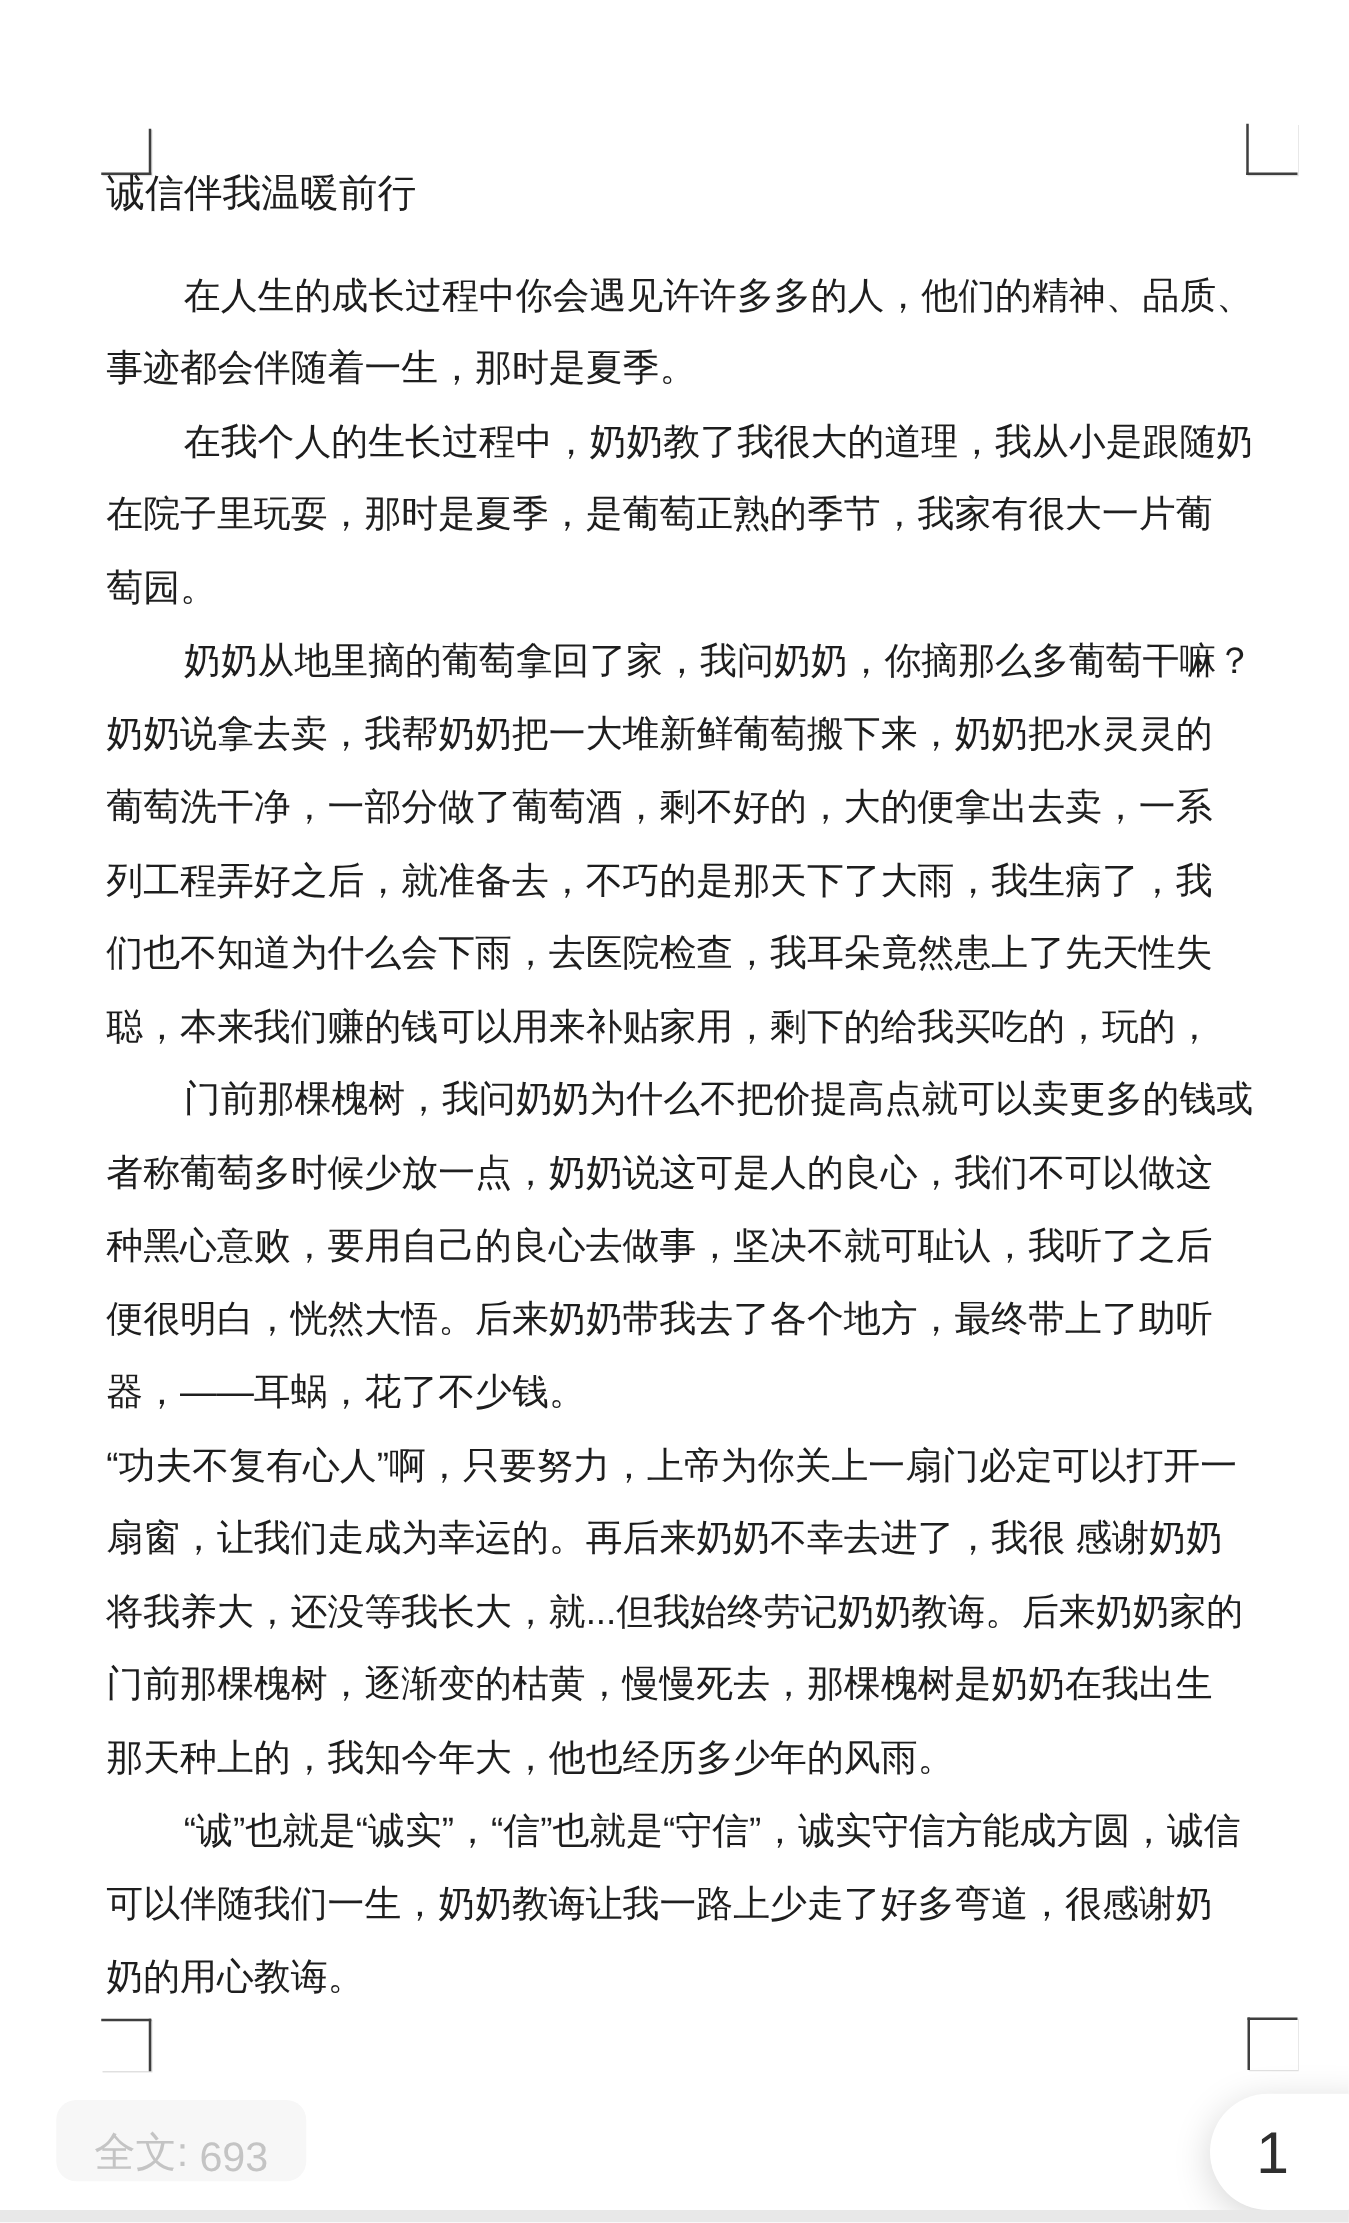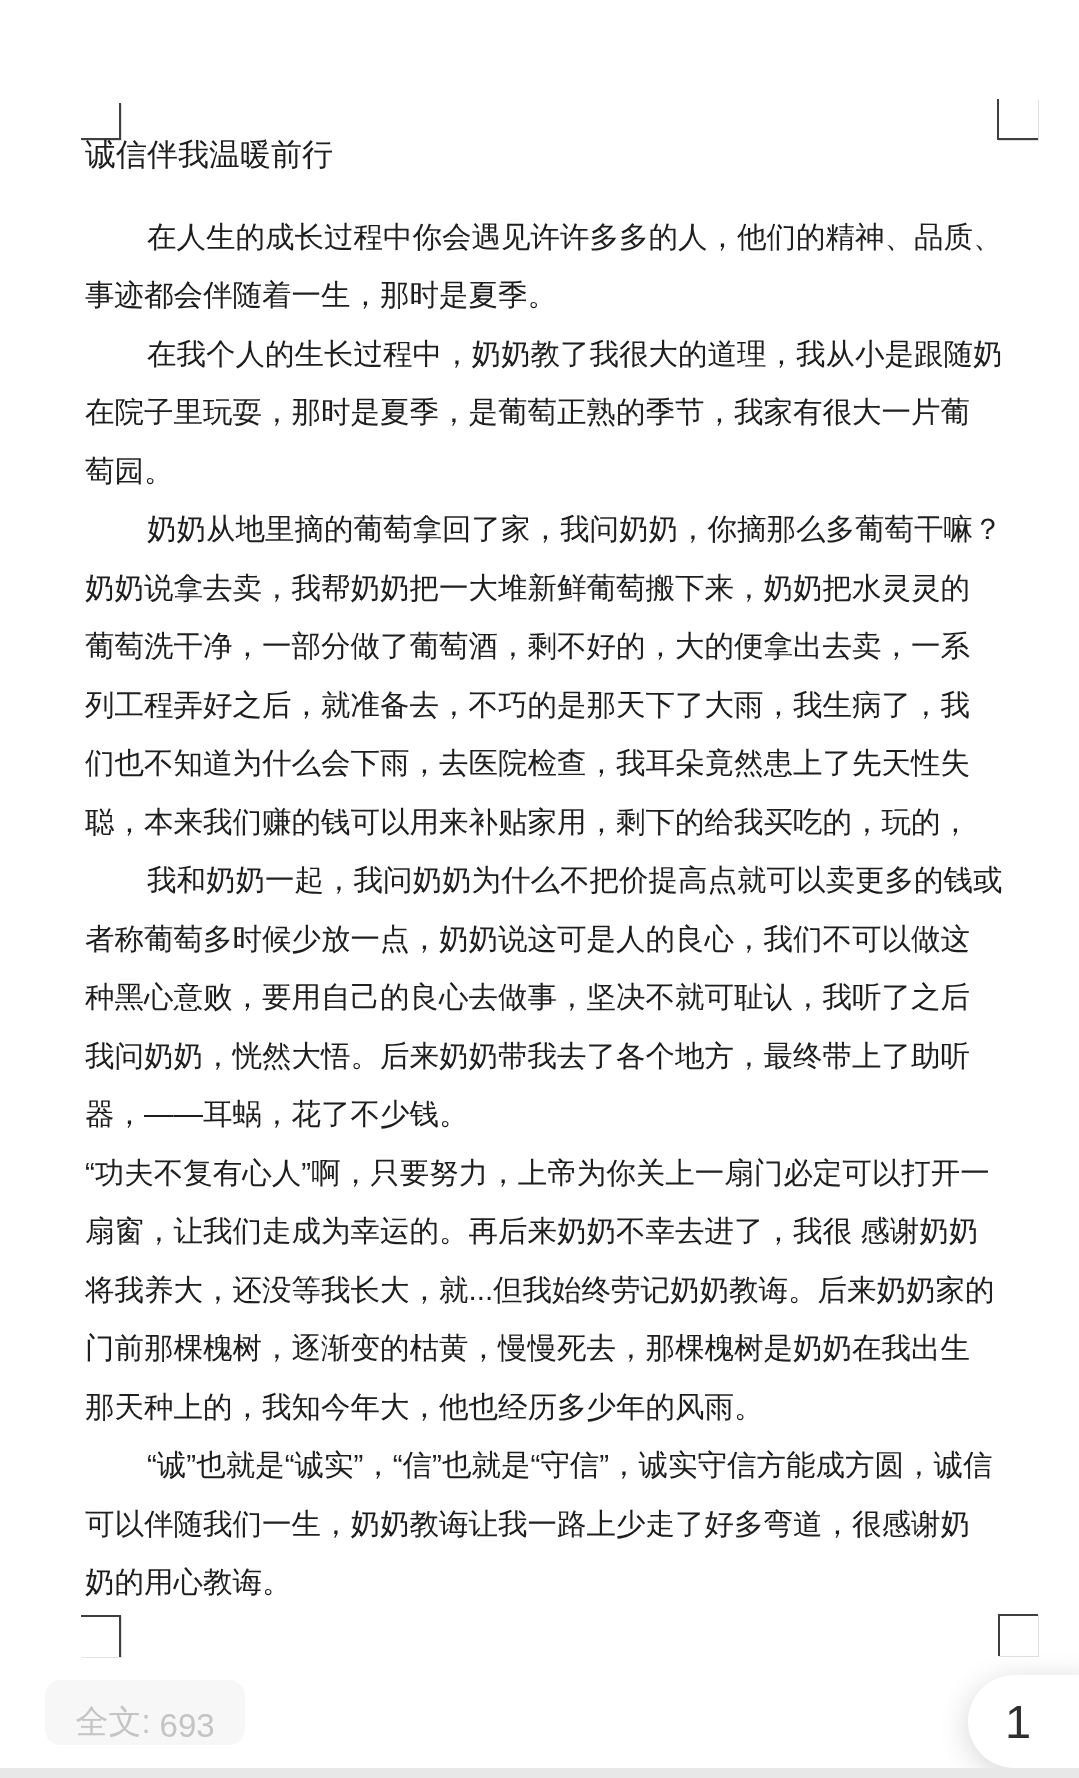--- a/index.html
+++ b/index.html
@@ -92,24 +92,24 @@
         <div class="line">事迹都会伴随着一生，那时是夏季。</div>
         <div class="line indent">在我个人的生长过程中，奶奶教了我很大的道理，我从小是跟随奶</div>
         <div class="line">在院子里玩耍，那时是夏季，是葡萄正熟的季节，我家有很大一片葡</div>
         <div class="line">萄园。</div>
         <div class="line indent">奶奶从地里摘的葡萄拿回了家，我问奶奶，你摘那么多葡萄干嘛？</div>
         <div class="line">奶奶说拿去卖，我帮奶奶把一大堆新鲜葡萄搬下来，奶奶把水灵灵的</div>
         <div class="line">葡萄洗干净，一部分做了葡萄酒，剩不好的，大的便拿出去卖，一系</div>
         <div class="line">列工程弄好之后，就准备去，不巧的是那天下了大雨，我生病了，我</div>
         <div class="line">们也不知道为什么会下雨，去医院检查，我耳朵竟然患上了先天性失</div>
         <div class="line">聪，本来我们赚的钱可以用来补贴家用，剩下的给我买吃的，玩的，</div>
-        <div class="line indent">我和奶奶一起，我问奶奶为什么不把价提高点就可以卖更多的钱或</div>
+        <div class="line indent">门前那棵槐树，我问奶奶为什么不把价提高点就可以卖更多的钱或</div>
         <div class="line">者称葡萄多时候少放一点，奶奶说这可是人的良心，我们不可以做这</div>
         <div class="line">种黑心意败，要用自己的良心去做事，坚决不就可耻认，我听了之后</div>
-        <div class="line">我问奶奶，恍然大悟。后来奶奶带我去了各个地方，最终带上了助听</div>
+        <div class="line">便很明白，恍然大悟。后来奶奶带我去了各个地方，最终带上了助听</div>
         <div class="line">器，——耳蜗，花了不少钱。</div>
         <div class="line">“功夫不复有心人”啊，只要努力，上帝为你关上一扇门必定可以打开一</div>
         <div class="line">扇窗，让我们走成为幸运的。再后来奶奶不幸去进了，我很 感谢奶奶</div>
         <div class="line">将我养大，还没等我长大，就...但我始终劳记奶奶教诲。后来奶奶家的</div>
         <div class="line">门前那棵槐树，逐渐变的枯黄，慢慢死去，那棵槐树是奶奶在我出生</div>
         <div class="line">那天种上的，我知今年大，他也经历多少年的风雨。</div>
         <div class="line indent">“诚”也就是“诚实”，“信”也就是“守信”，诚实守信方能成方圆，诚信</div>
         <div class="line">可以伴随我们一生，奶奶教诲让我一路上少走了好多弯道，很感谢奶</div>
         <div class="line">奶的用心教诲。</div>
       </div>

